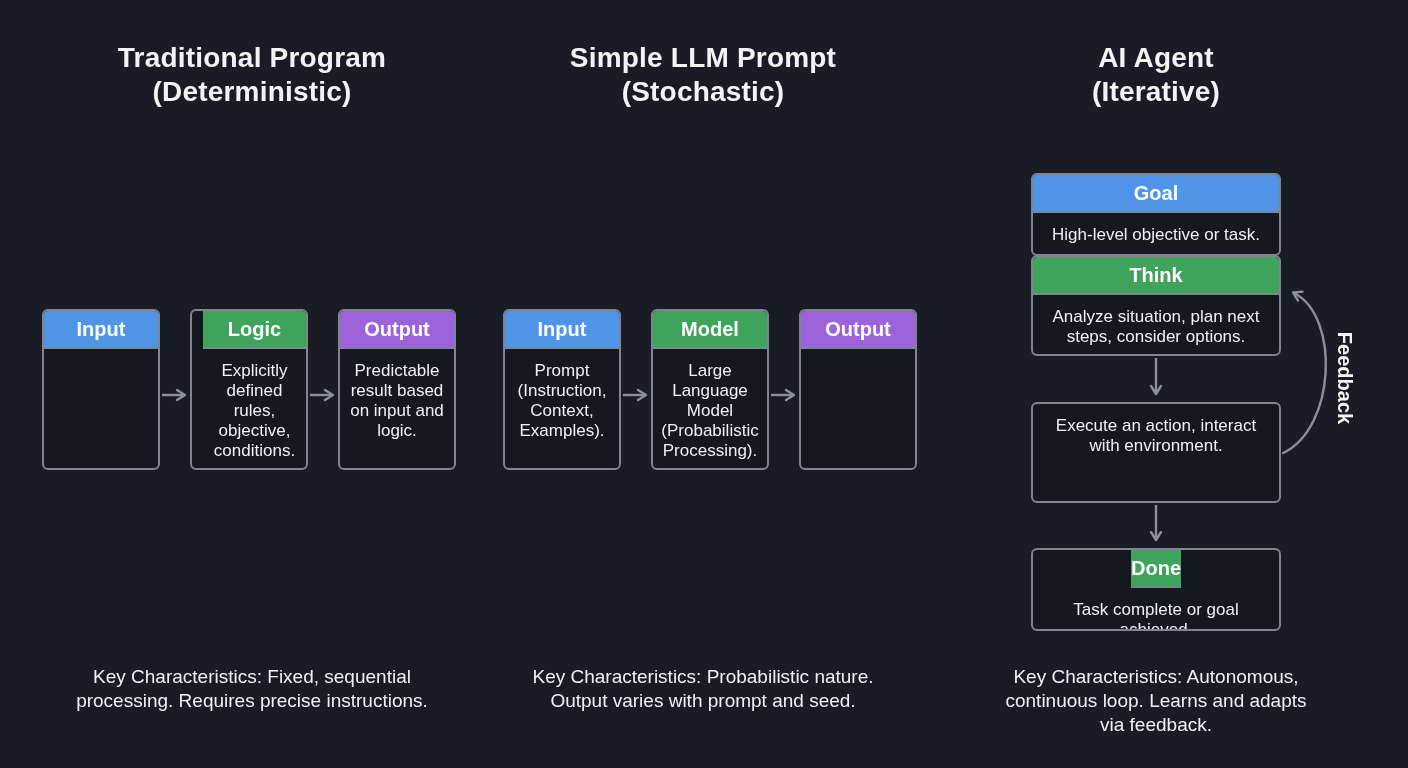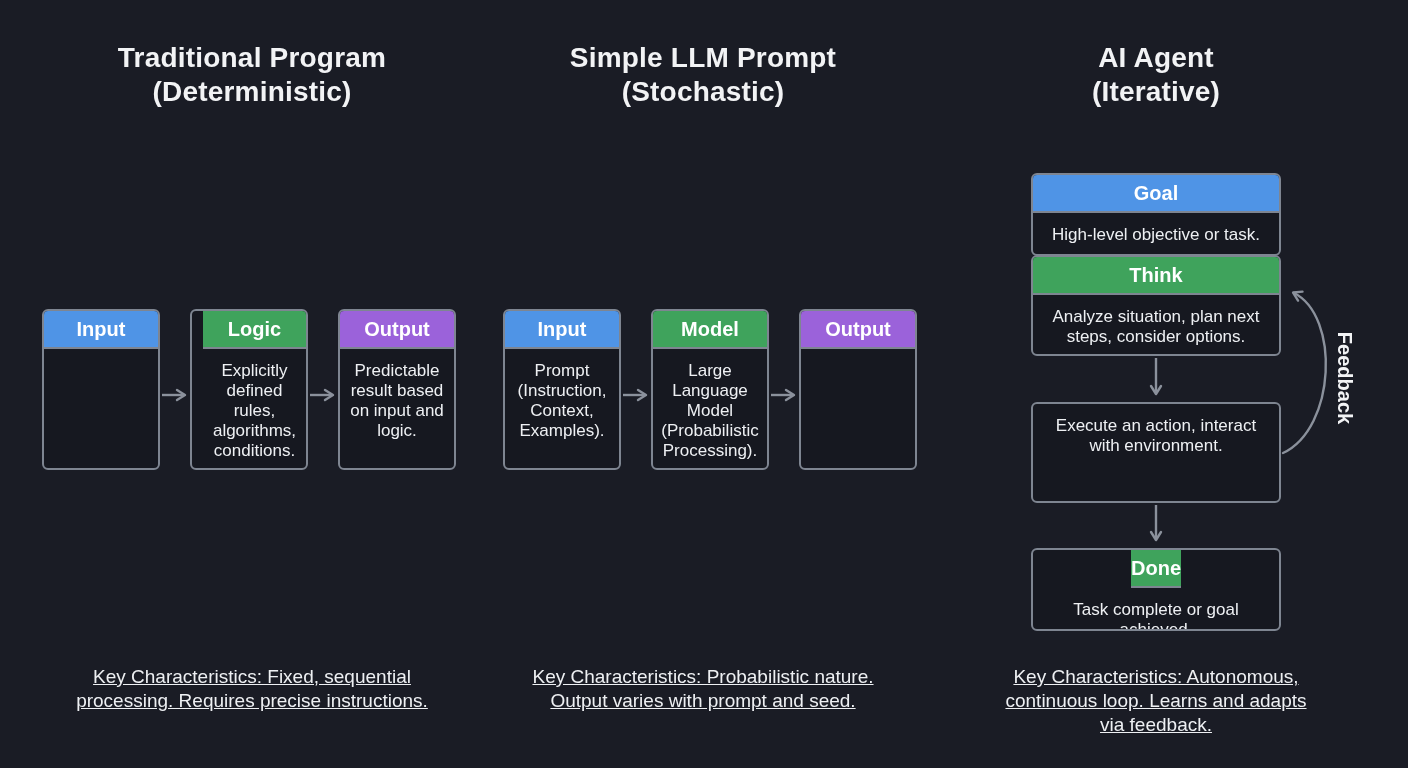--- a/index.html
+++ b/index.html
@@ -58,21 +58,20 @@
     color: #eef0f3;
   }
   .key-chars {
     position: absolute;
     width: 450px;
     font-size: 19px;
     line-height: 24px;
     text-align: center;
     white-space: pre-line;
     color: #eef0f3;
-    text-decoration: underline;
   }
   .feedback-label {
     position: absolute;
     left: 1244px;
     top: 366px;
     width: 200px;
     height: 24px;
     text-align: center;
     font-size: 20px;
     font-weight: 700;
@@ -114,21 +113,21 @@
 
   <div class="node" style="left:42px; top:309px; width:118px; height:161px;">
     <div class="node-header" style="background-color: rgb(79, 148, 230);">Input</div>
     <div class="node-body"></div>
   </div>
   <div class="node" style="left:190px; top:309px; width:118px; height:161px;padding-left:11px;">
     <div class="node-header" style="background-color: rgb(63, 163, 92);">Logic</div>
     <div class="node-body">Explicitly
 defined
 rules,
-algorithms,
+objective,
 conditions.</div>
   </div>
   <div class="node" style="left:338px; top:309px; width:118px; height:161px;">
     <div class="node-header" style="background-color: rgb(155, 98, 218);">Output</div>
     <div class="node-body">Predictable
 result based
 on input and
 logic.</div>
   </div>
 

